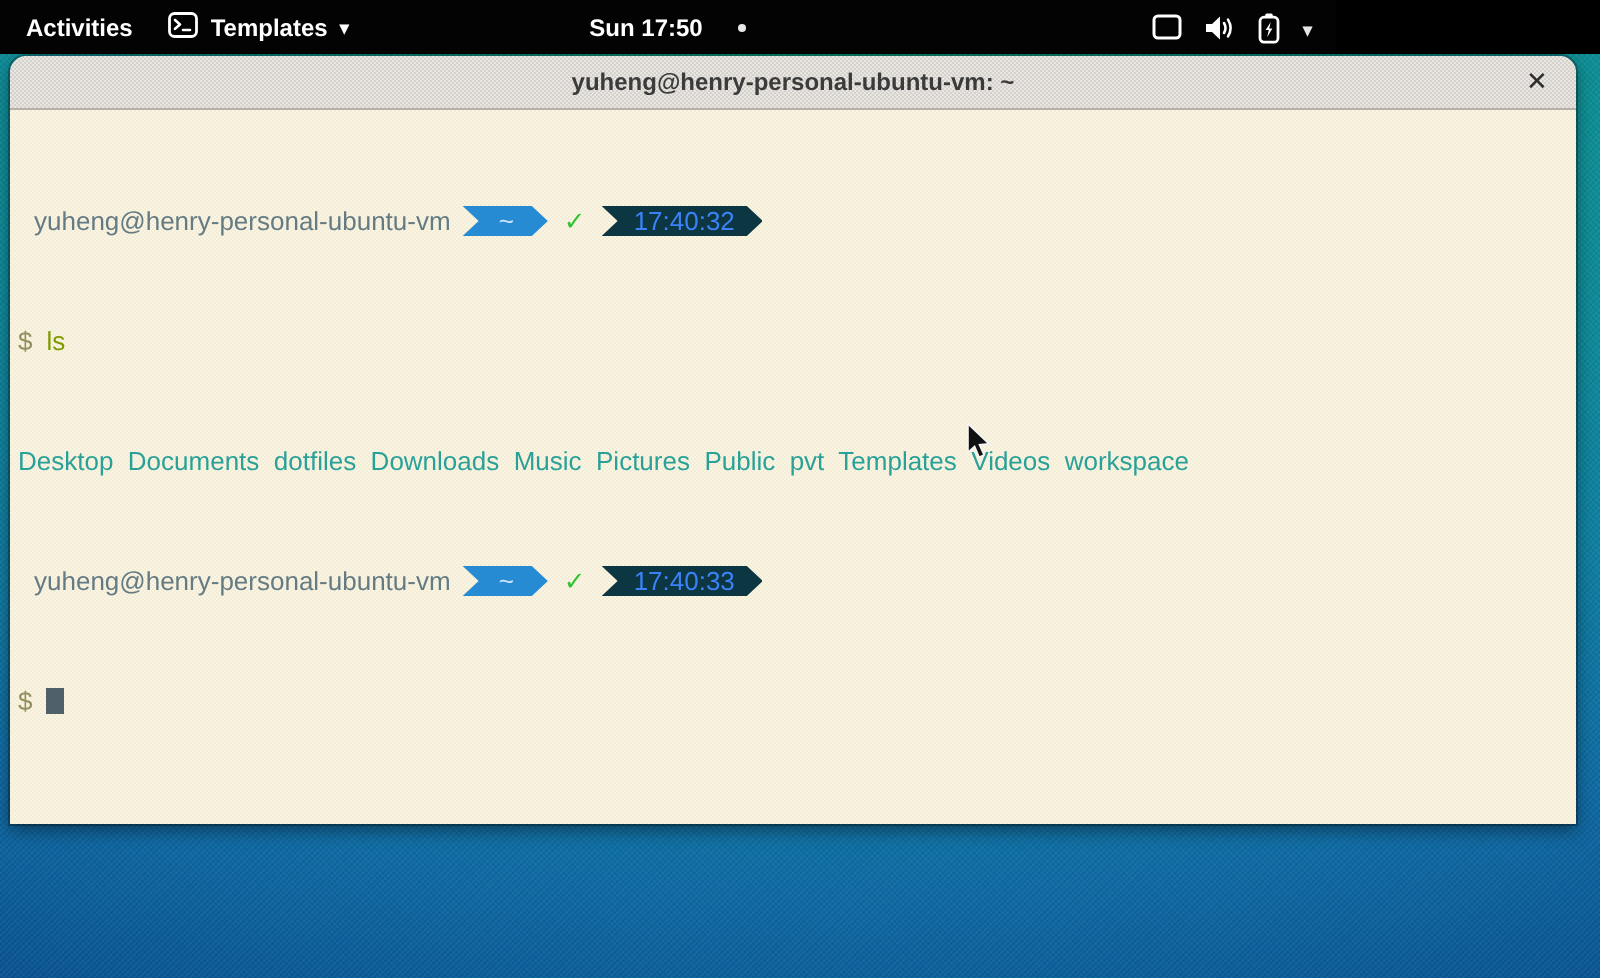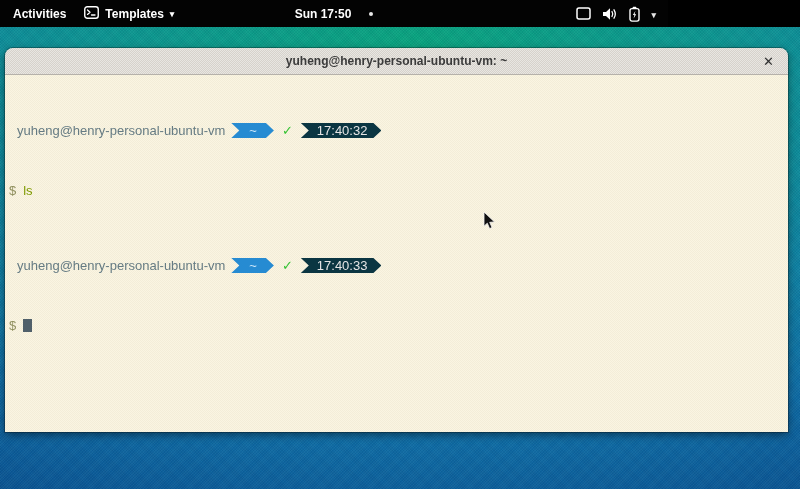--- a/index.html
+++ b/index.html
@@ -44,21 +44,21 @@
     display: flex; align-items: center; gap: 11px; padding: 0 12px 0 8px;
   }
   .tb-right svg { display: block; }
   .tb-chevron { font-size: 9px; color: #e6e6e6; position: relative; top: 1px; }
 
   
   .window {
     position: absolute; left: 5px; top: 28px; width: 783px; height: 384px;
     border-radius: 8px 8px 0 0;
     box-shadow: 0 3px 9px rgba(0,0,0,.45), 0 0 0 1px rgba(0,0,0,.25);
-    display: flex; flex-direction: column; z-index: 10; overflow: hidden; margin-top: 20px;
+    display: flex; flex-direction: column; z-index: 10; overflow: hidden;
   }
   .titlebar {
     height: 27px; flex: 0 0 27px; position: relative;
     background: #d6d2cb;
     background-image:
       linear-gradient(45deg, rgba(255,255,255,.45) 25%, transparent 25% 75%, rgba(255,255,255,.45) 75%),
       linear-gradient(45deg, rgba(255,255,255,.45) 25%, transparent 25% 75%, rgba(255,255,255,.45) 75%);
     background-size: 2px 2px; background-position: 0 0, 1px 1px;
     border-bottom: 1px solid #b5b1aa;
     display: flex; align-items: center; justify-content: center;
@@ -80,21 +80,21 @@
     background-size: 2px 2px; background-position: 0 0, 1px 1px;
     font-family: Liberation Sans, sans-serif;
     font-size: 13px; line-height: 15px;
     padding: 3px 4px; cursor: text; white-space: pre;
   }
   .tline { height: 15px; display: flex; align-items: stretch; }
   .host { color: #657b83; padding-left: 8px; margin-right: 6px; }
   .seg { display: flex; align-items: center; height: 15px;
     clip-path: polygon(0 0, calc(100% - 8px) 0, 100% 50%, calc(100% - 8px) 100%, 0 100%, 8px 50%); }
   .seg-blue { background: #268bd2; color: #cde7fa; padding: 0 17px 0 18px; }
-  .seg-dark { background: #0b3642; color: #e5e5e5; padding: 0 14px 0 16px; }
+  .seg-dark { background: #0b3642; color: #3b82f6; padding: 0 14px 0 16px; }
   .check { color: #35c233; margin: 0 8px; align-self: center; }
   .dollar { color: #90905f; }
   .cmd { color: #7f9a00; margin-left: 7px; }
   .dirs { color: #2aa198; }
   .cursor-block {
     display: inline-block; width: 9px; height: 13px; margin-left: 7px;
     background: #50606a; align-self: center;
   }
 
   
@@ -163,20 +163,23 @@
         <span class="seg seg-blue">~</span>
         <span class="check">✓</span>
         <span class="seg seg-dark">17:40:32</span>
       </div>
 
       <div class="tline">
         <span class="dollar">$</span>
         <span class="cmd">ls</span>
       </div>
 
+      <div class="tline">
+        <span class="dirs">Desktop  Documents  dotfiles  Downloads  Music  Pictures  Public  pvt  Templates  Videos  workspace</span>
+      </div>
 
       <div class="tline">
         <span class="host">yuheng@henry-personal-ubuntu-vm</span>
         <span class="seg seg-blue">~</span>
         <span class="check">✓</span>
         <span class="seg seg-dark">17:40:33</span>
       </div>
 
       <div class="tline">
         <span class="dollar">$</span>

